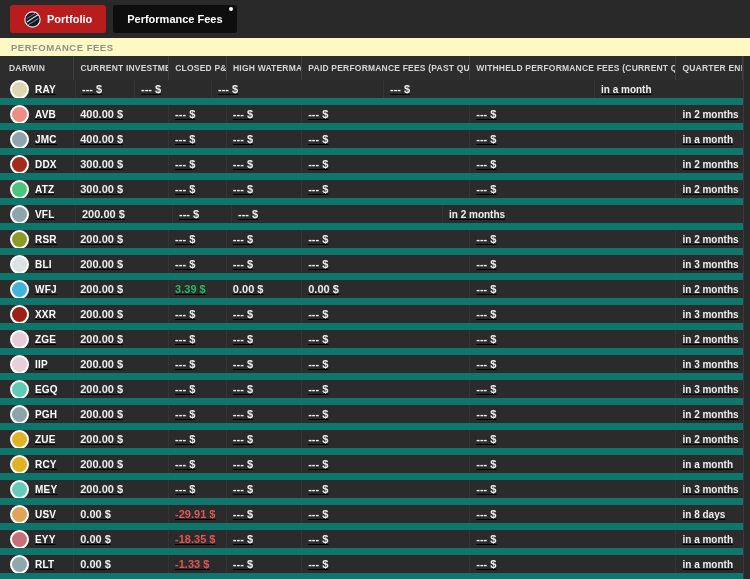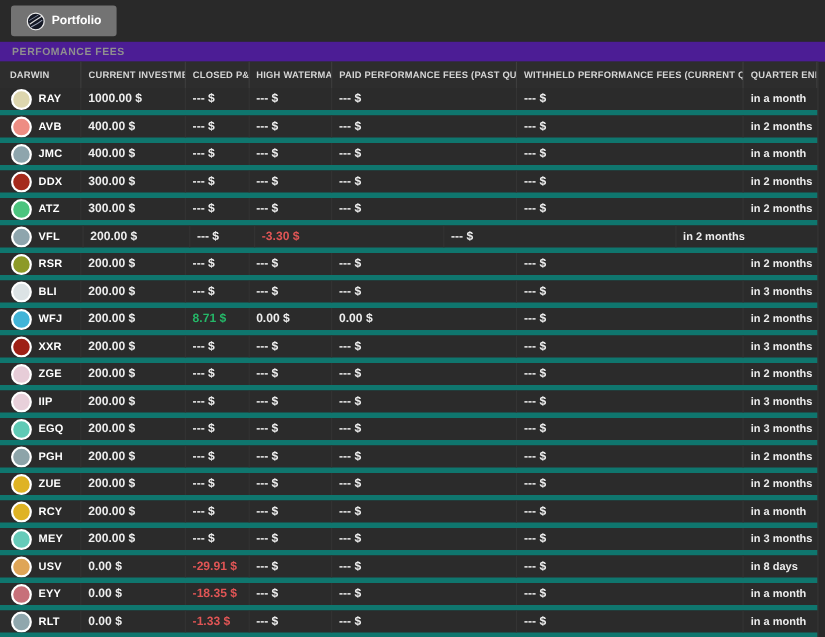--- a/index.html
+++ b/index.html
@@ -6,32 +6,32 @@
   body{
     width:750px;height:579px;
     background:#292929;
     font-family:"Liberation Sans", sans-serif;
     overflow:hidden;
     -webkit-font-smoothing:antialiased;
   }
   
   .tabbar{height:38px;display:flex;align-items:center;padding-left:10px;gap:7px;background:#292929;}
   .tab{height:28px;border-radius:3px;padding:0 14px;display:flex;align-items:center;gap:6px;
-       color:#ffffff;font-size:11px;font-weight:700;cursor:pointer;position:relative;background:#737373;}
+       color:#ffffff;font-size:11px;font-weight:700;cursor:pointer;position:relative;background:#b91c1c;}
   .tab.active{background:#0e0e0e;}
   .tab .notif-dot{position:absolute;top:2px;right:4px;width:4px;height:4px;border-radius:50%;background:#ffffff;}
   .logo{width:17px;height:17px;flex:0 0 17px;}
   
-  .sectionbar{height:18px;background:#4c1d95;display:flex;align-items:center;padding-left:11px;}
+  .sectionbar{height:18px;background:#fef9c3;display:flex;align-items:center;padding-left:11px;}
   .sectionbar span{font-size:9.5px;font-weight:700;color:#8f8f8f;letter-spacing:.5px;}
   
   .table-wrap{width:744px;border-right:1px solid #3a3a3a;box-sizing:border-box;}
   .thead{display:flex;height:24px;background:#2d2d2d;box-sizing:border-box;}
   .thead .cell{font-size:8.5px;font-weight:700;color:#d6d6d6;letter-spacing:.2px;border-right:1px solid #3e3e3e;}
-  .trow{display:flex;height:25px;background:#2b2b2b;border-bottom:5px solid #0f766e;box-sizing:border-box;cursor:pointer;}
+  .trow{display:flex;height:25px;background:#2b2b2b;border-bottom:7px solid #0f766e;box-sizing:border-box;cursor:pointer;text-decoration:underline;}
   .cell{display:flex;align-items:center;padding-left:6px;box-sizing:border-box;overflow:hidden;white-space:nowrap;border-right:1px solid #343434;}
   .c1{width:76px;padding-left:0;}
   .c2{width:97px;}
   .c3{width:59px;}
   .c4{width:77px;}
   .c5{width:172px;}
   .c6{width:211px;}
   .c7{width:68px;border-right:none;}
   .val{font-size:11px;font-weight:700;color:#ededed;}
   .val.pos{color:#25b768;}
@@ -46,20 +46,24 @@
 <div class="tabbar">
   <div class="tab">
     <svg class="logo" viewBox="0 0 20 20">
       <circle cx="10" cy="10" r="9" fill="#141824" stroke="#e9e9e9" stroke-width="1.4"></circle>
       <path d="M3.5 13 Q10 8.5 16.5 4.5" stroke="#dcdcdc" stroke-width="1.3" fill="none"></path>
       <path d="M5 16 Q12 12.5 17 8.5" stroke="#9aa2b5" stroke-width="1.1" fill="none"></path>
       <path d="M3 9 Q8 6 13 3" stroke="#7e8699" stroke-width="1" fill="none"></path>
     </svg>
     <span>Portfolio</span>
   </div>
+  <div class="tab active">
+    <span>Performance Fees</span>
+    <span class="notif-dot"></span>
+  </div>
 </div>
 
 <div class="sectionbar">
   <span>PERFOMANCE FEES</span>
 </div>
 
 <div class="table-wrap">
   <div class="thead">
     <div class="cell c1" style="padding-left:9px;">DARWIN</div>
     <div class="cell c2">CURRENT INVESTMENT</div>
@@ -68,21 +72,20 @@
     <div class="cell c5">PAID PERFORMANCE FEES (PAST QUARTER)</div>
     <div class="cell c6">WITHHELD PERFORMANCE FEES (CURRENT QUARTER)</div>
     <div class="cell c7">QUARTER ENDS</div>
   </div>
   <div id="tbody">
   <div class="trow">
     <div class="cell c1">
       <span class="avatar" style="background: rgb(221, 214, 174);"></span>
       <span class="dname">RAY</span>
     </div>
-    <div class="cell c2 val">1000.00 $</div>
     <div class="cell c3 val">--- $</div>
     <div class="cell c4 val">--- $</div>
     <div class="cell c5 val">--- $</div>
     <div class="cell c6 val">--- $</div>
     <div class="cell c7 qval">in a month</div>
   </div>
 
   <div class="trow">
     <div class="cell c1">
       <span class="avatar" style="background: rgb(238, 141, 131);"></span>
@@ -135,21 +138,20 @@
     <div class="cell c7 qval">in 2 months</div>
   </div>
 
   <div class="trow">
     <div class="cell c1">
       <span class="avatar" style="background: rgb(142, 165, 173);"></span>
       <span class="dname">VFL</span>
     </div>
     <div class="cell c2 val">200.00 $</div>
     <div class="cell c3 val">--- $</div>
-    <div class="cell c5 val neg">-3.30 $</div>
     <div class="cell c6 val">--- $</div>
     <div class="cell c7 qval">in 2 months</div>
   </div>
 
   <div class="trow">
     <div class="cell c1">
       <span class="avatar" style="background: rgb(141, 154, 40);"></span>
       <span class="dname">RSR</span>
     </div>
     <div class="cell c2 val">200.00 $</div>
@@ -172,21 +174,21 @@
     <div class="cell c6 val">--- $</div>
     <div class="cell c7 qval">in 3 months</div>
   </div>
 
   <div class="trow">
     <div class="cell c1">
       <span class="avatar" style="background: rgb(65, 180, 216);"></span>
       <span class="dname">WFJ</span>
     </div>
     <div class="cell c2 val">200.00 $</div>
-    <div class="cell c3 val pos">8.71 $</div>
+    <div class="cell c3 val pos">3.39 $</div>
     <div class="cell c4 val">0.00 $</div>
     <div class="cell c5 val">0.00 $</div>
     <div class="cell c6 val">--- $</div>
     <div class="cell c7 qval">in 2 months</div>
   </div>
 
   <div class="trow">
     <div class="cell c1">
       <span class="avatar" style="background: rgb(158, 32, 21);"></span>
       <span class="dname">XXR</span>

